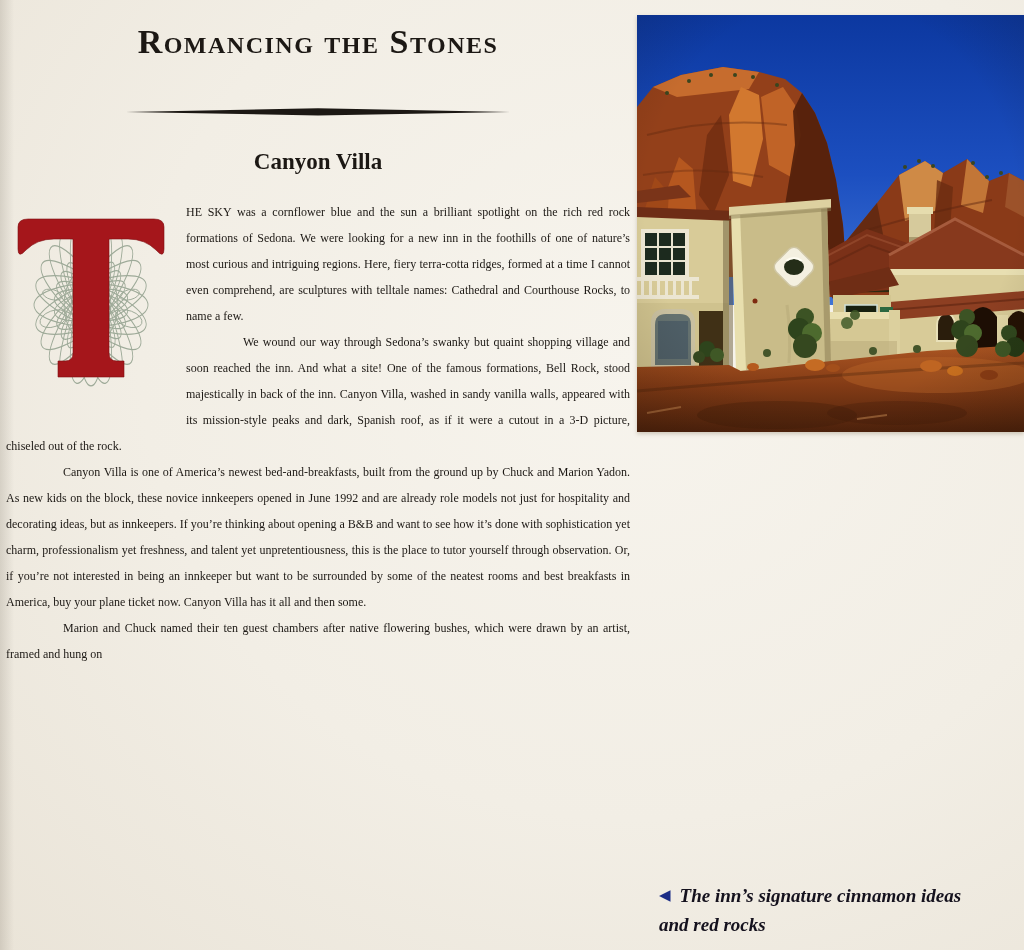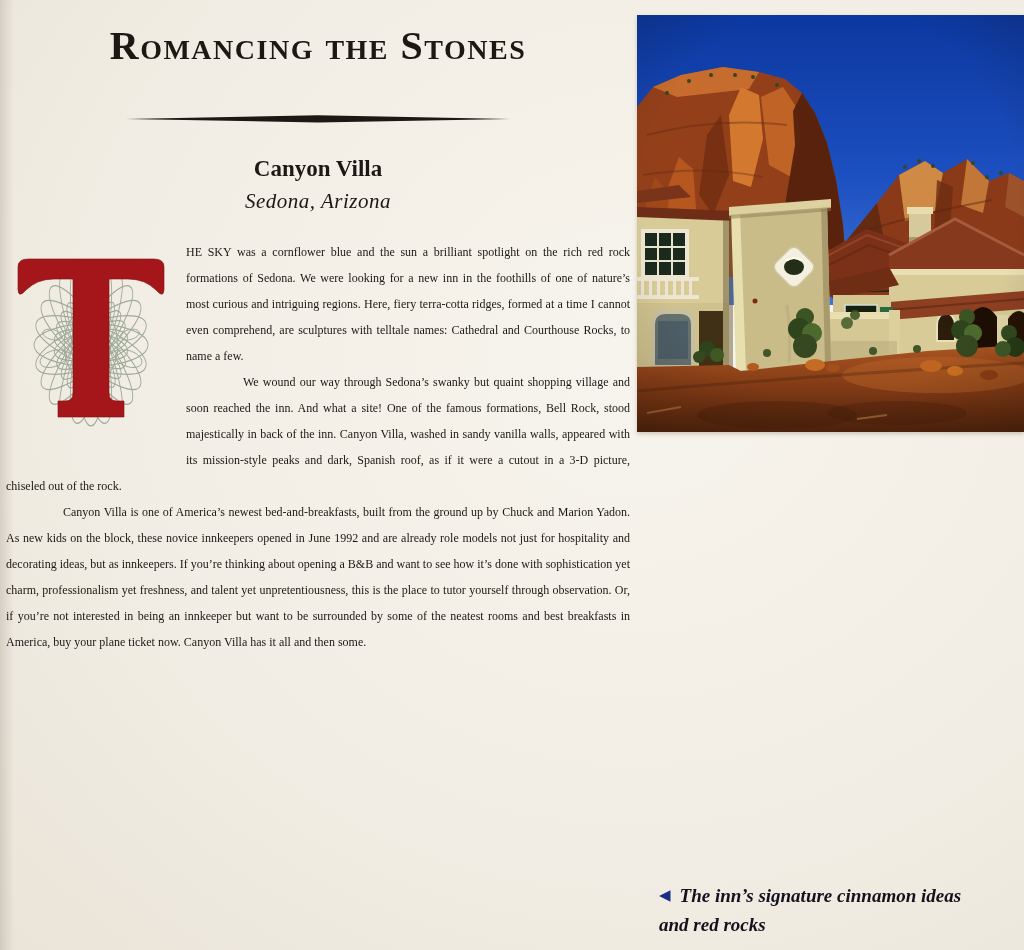--- a/index.html
+++ b/index.html
@@ -11,21 +11,21 @@
     width:1024px;height:950px;position:relative;overflow:hidden;
     background:var(--page-bg);
     background-image:radial-gradient(ellipse at 62% 38%, #f7f4ed 0%, #f2eee5 55%, #eae4d8 100%);
     font-family:"Liberation Serif","DejaVu Serif",serif;
     color:var(--ink);
   }
   .edge-shade{position:absolute;left:0;top:0;bottom:0;width:14px;
     background:linear-gradient(90deg,rgba(60,50,35,.14),rgba(60,50,35,0));pointer-events:none;}
   .text-col{position:absolute;left:6px;top:0;width:624px;}
   .title{
-    margin:22px 0 0;text-align:center;font-size:40px;line-height:1.2;
+    margin:22px 0 0;text-align:center;font-size:34px;line-height:1.2;
     font-weight:700;font-variant:small-caps;letter-spacing:1.5px;color:var(--ink);
   }
   .rule-wrap{width:384px;height:10px;margin:40px auto 0;}
   .inn-name{margin:36px 0 0;text-align:center;font-size:23px;line-height:1.1;font-weight:700;}
   .location{margin:8px 0 0;text-align:center;font-size:21px;font-style:italic;letter-spacing:.5px;}
   .article{margin-top:25px;font-size:12px;line-height:26px;text-align:justify;}
   .opening{margin:0;}
   .dropcap-fig{float:left;width:170px;height:214px;margin:2px 10px 0 0;}
   .dropcap-fig svg{display:block;width:100%;height:100%;}
   .body-para{margin:0;text-indent:57px;}
@@ -45,21 +45,20 @@
 
   <h1 class="title">Romancing the Stones</h1>
 
   <div class="rule-wrap">
     <svg viewBox="0 0 384 10">
       <polygon points="0,5 192,1.2 384,5 192,8.4" style="fill:var(--ink)"></polygon>
     </svg>
   </div>
 
   <h2 class="inn-name">Canyon Villa</h2>
-  <div class="location">Sedona, Arizona</div>
 
   <div class="article">
     <p class="opening">
       <span class="dropcap-fig">
         <svg viewBox="0 0 170 214">
           <defs>
             <ellipse id="lr1" rx="57" ry="15"></ellipse>
             <ellipse id="lr2" rx="37" ry="10"></ellipse>
             <ellipse id="lr3" rx="20" ry="6"></ellipse>
           </defs>
@@ -101,20 +100,21 @@
             <ellipse cx="-40" cy="0" rx="10" ry="5" transform="rotate(15)"></ellipse>
             <ellipse cx="40" cy="0" rx="10" ry="5" transform="rotate(-15)"></ellipse>
           </g>
           <path d="M12,26 Q12,18 22,18 L148,18 Q158,18 158,26 L158,48 Q158,58 150,49 Q139,38 122,38 L103,38 L103,152 Q103,160 111,160 L118,160 L118,176 L52,176 L52,160 L59,160 Q67,160 67,152 L67,38 L48,38 Q31,38 20,49 Q12,58 12,48 Z" style="fill:var(--dropcap-red)" stroke="#7e0f13" stroke-width="0.6"></path>
         </svg>
       </span><span class="lead">HE SKY</span><span> was a cornflower blue and the sun a brilliant spotlight on the rich red rock formations of Sedona. We were looking for a new inn in the foothills of one of nature’s most curious and intriguing regions. Here, fiery terra-cotta ridges, formed at a time I cannot even comprehend, are sculptures with telltale names: Cathedral and Courthouse Rocks, to name a few.</span>
     </p>
     <div>
         <p class="body-para"><span>We wound our way through Sedona’s swanky but quaint shopping village and soon reached the inn. And what a site! One of the famous formations, Bell Rock, stood majestically in back of the inn. </span><span class="b">Canyon Villa,</span><span> washed in sandy vanilla walls, appeared with its mission-style peaks and dark, Spanish roof, as if it were a cutout in a 3-D picture, chiseled out of the rock.</span></p>
         <p class="body-para"><span class="b">Canyon Villa</span><span> is one of America’s newest bed-and-breakfasts, built from the ground up by Chuck and Marion Yadon. As new kids on the block, these novice innkeepers opened in June 1992 and are already role models not just for hospitality and decorating ideas, but as innkeepers. If you’re thinking about opening a B&amp;B and want to see how it’s done with sophistication yet charm, professionalism yet freshness, and talent yet unpretentiousness, this is the place to tutor yourself through observation. Or, if you’re not interested in being an innkeeper but want to be surrounded by some of the neatest rooms and best breakfasts in America, buy your plane ticket now. </span><span class="b">Canyon Villa</span><span> has it all and then some.</span></p>
+        <p class="body-para"><span>Marion and Chuck named their ten guest chambers after native flowering bushes, which were drawn by an artist, framed and hung on</span></p>
       </div>
   </div>
 </div>
 
 <div class="photo">
   <svg viewBox="0 0 387 417" preserveAspectRatio="none">
     <defs>
       <linearGradient id="sky" x1="0" y1="0" x2="0" y2="1">
         <stop offset="0" stop-color="#0c38a0"></stop>
           <stop offset="0.55" stop-color="#1c4fc0"></stop>

